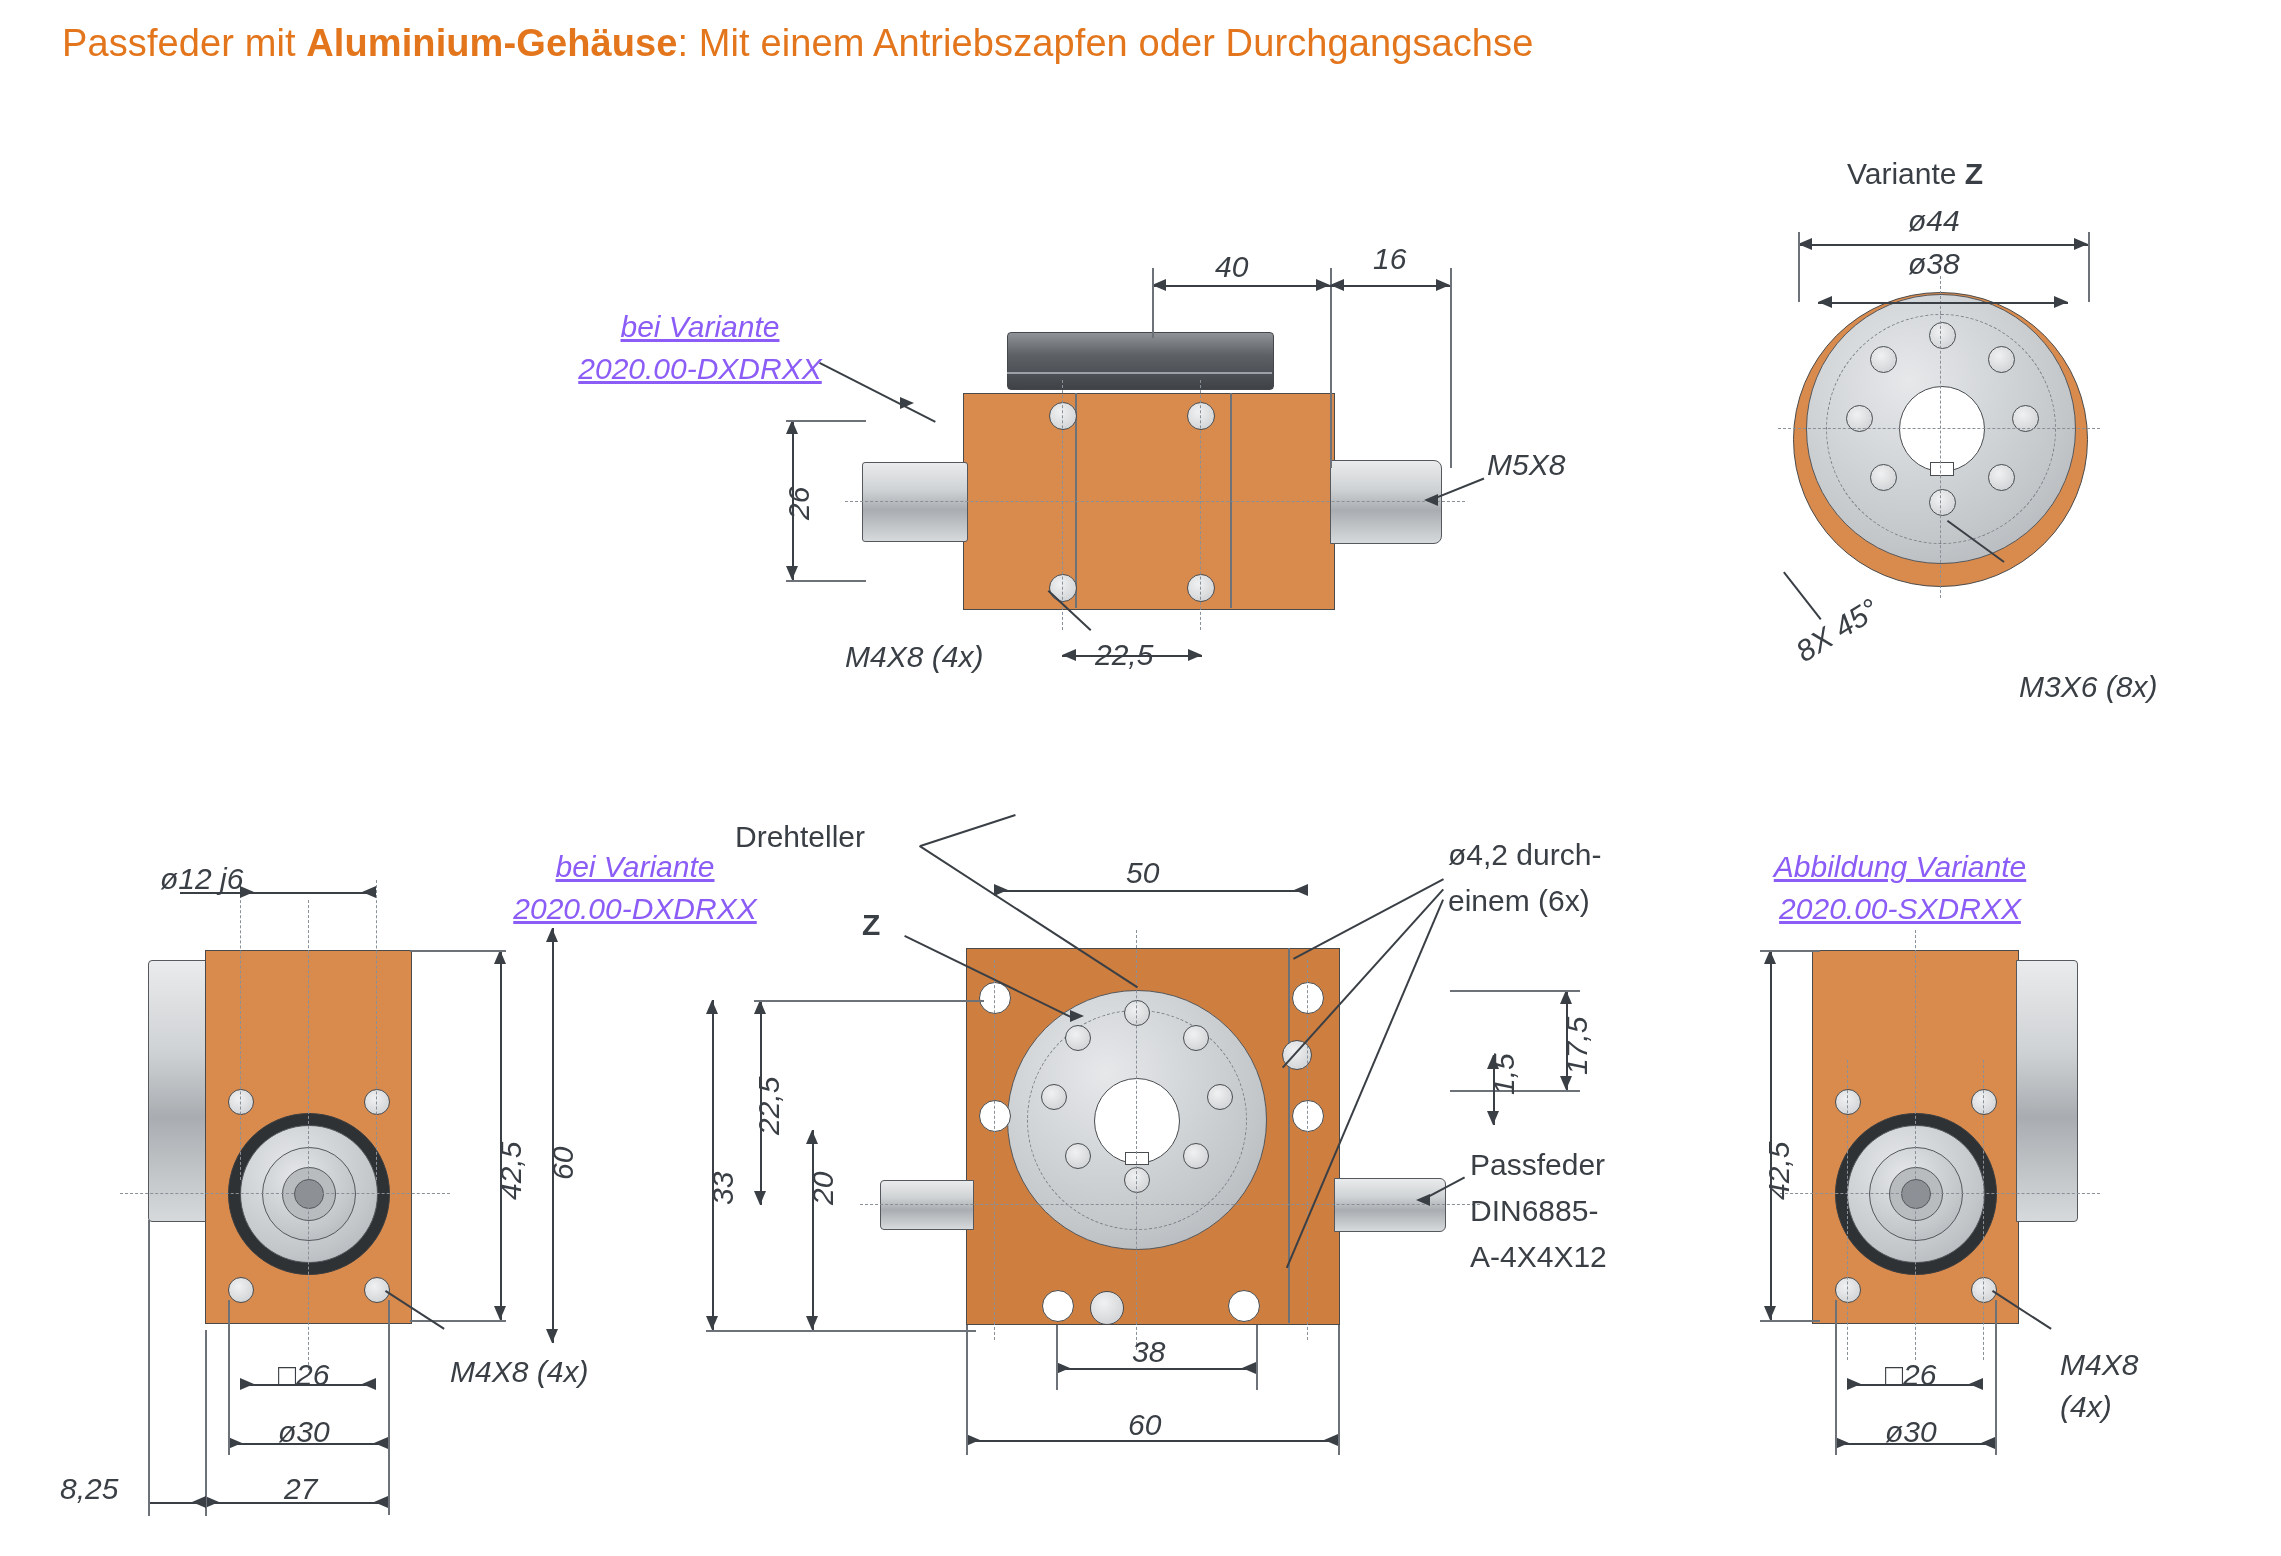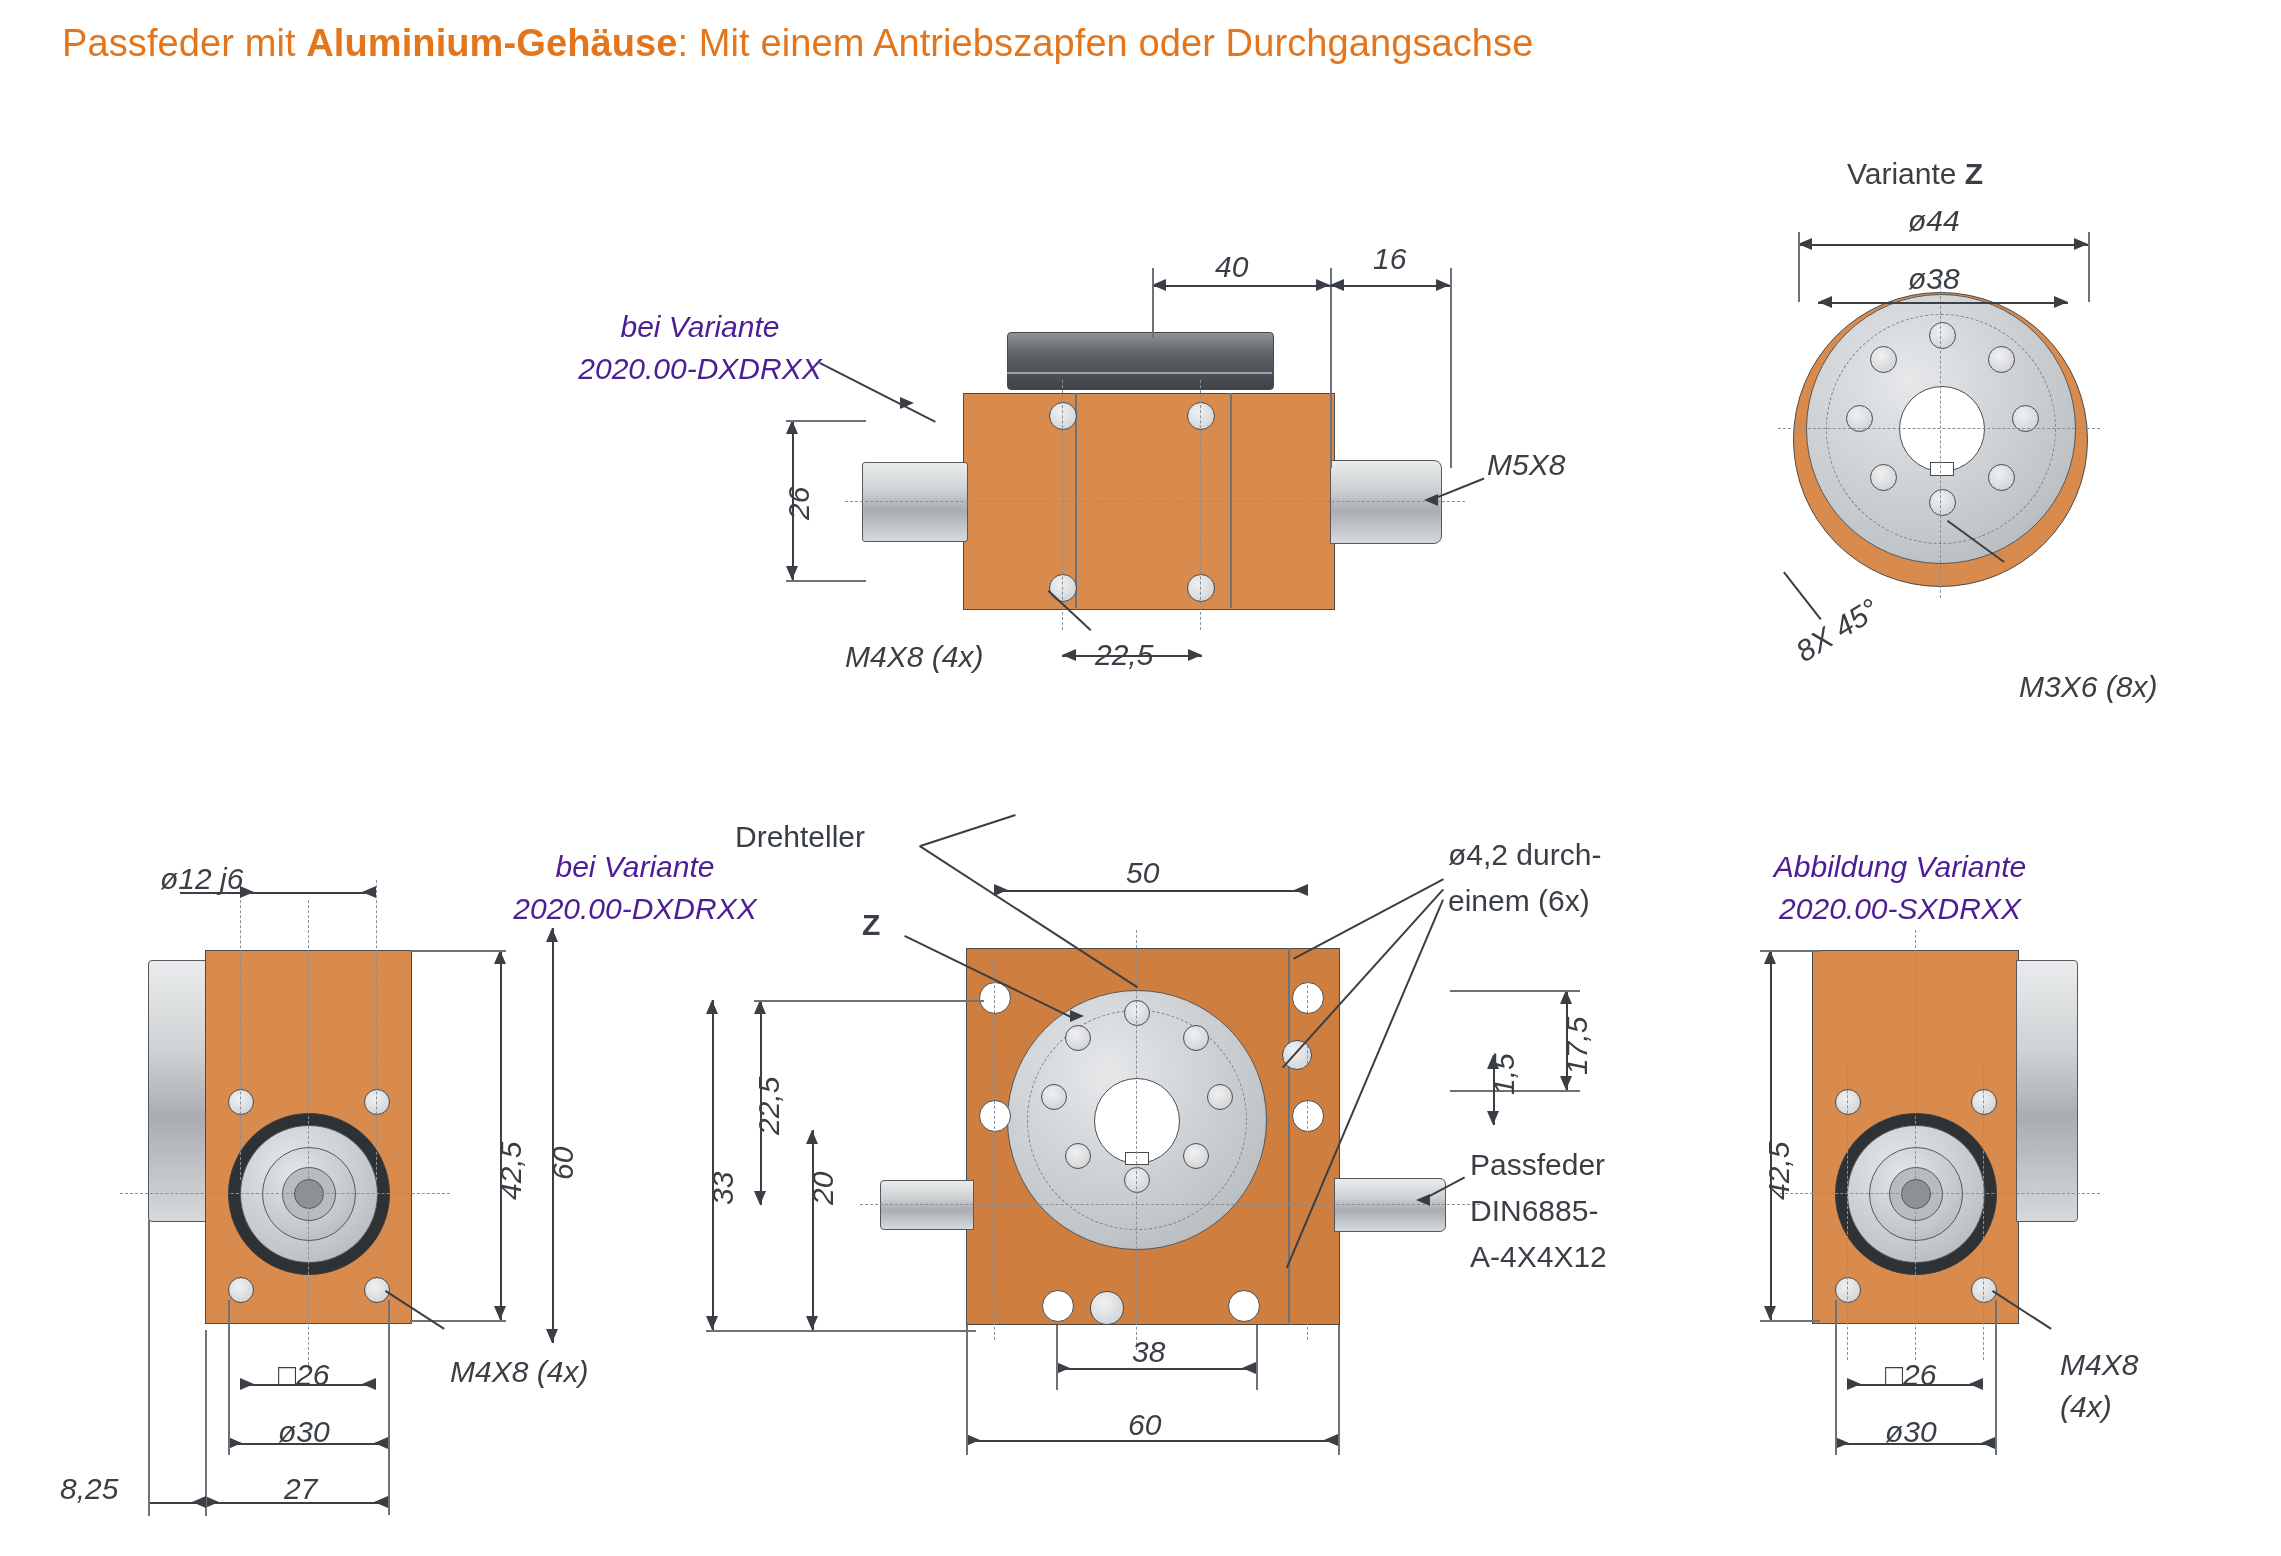--- a/index.html
+++ b/index.html
@@ -9,21 +9,21 @@
 
   
   .title{position:absolute;left:62px;top:22px;font-size:38px;color:#E3761C;
          white-space:nowrap;letter-spacing:.1px;}
   .title b{font-weight:bold;color:#E3761C;}
   .title .plain{color:#E3761C;font-weight:normal;}
 
   
   .lbl{position:absolute;white-space:nowrap;font-size:30px;color:#3a3f45;}
   .lbl.it{font-style:italic;}
-  .lbl.or{color:#4c1d95;}
+  .lbl.or{color:#8b5cf6;text-decoration:underline;}
   .lbl.ctr{text-align:center;}
   .vert{transform-origin:0 0;}
 
   
   .ln{position:absolute;background:#3a3f45;}
   .h{height:1.6px;}
   .v{width:1.6px;}
   .thin{background:#6c7278;}
   .center-h{position:absolute;height:0;border-top:1.4px dashed #8a9097;}
   .center-v{position:absolute;width:0;border-left:1.4px dashed #8a9097;}
@@ -150,21 +150,21 @@
     <div class="ln h" style="left:1798px;top:244px;width:290px;"></div>
     <div class="ar ar-l" style="left:1798px;top:238px;"></div>
     <div class="ar ar-r" style="left:2074px;top:238px;"></div>
     <div class="ln v thin" style="left:1798px;top:232px;height:70px;"></div>
     <div class="ln v thin" style="left:2088px;top:232px;height:70px;"></div>
     <div class="lbl it" style="left:1908px;top:204px;">ø44</div>
 
     <div class="ln h" style="left:1818px;top:302px;width:250px;"></div>
     <div class="ar ar-l" style="left:1818px;top:296px;"></div>
     <div class="ar ar-r" style="left:2054px;top:296px;"></div>
-    <div class="lbl it" style="left:1908px;top:262px;">ø38</div>
+    <div class="lbl it" style="left:1908px;top:247px;">ø38</div>
 
     <div class="lbl it" style="left:1790px;top:640px;transform:rotate(-32deg);transform-origin:0 0;">8X 45°</div>
     <div class="leader" style="left:1820px;top:620px;width:60px;transform:rotate(-128deg);"></div>
 
     <div class="leader" style="left:1948px;top:520px;width:70px;transform:rotate(36deg);"></div>
     <div class="lbl it" style="left:2019px;top:670px;">M3X6 (8x)</div>
   </div>
 
   <div>
 

